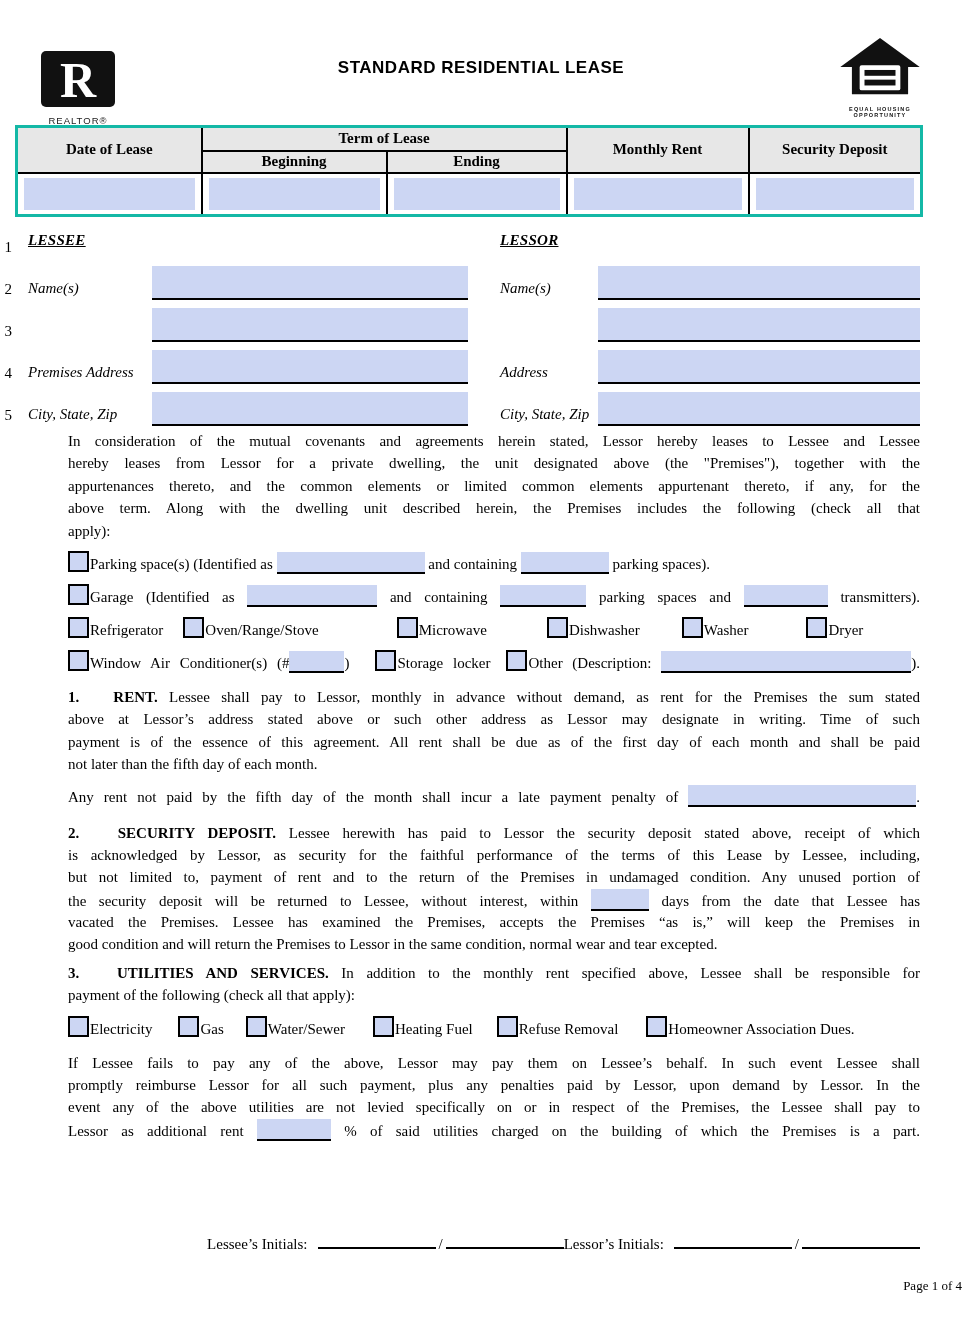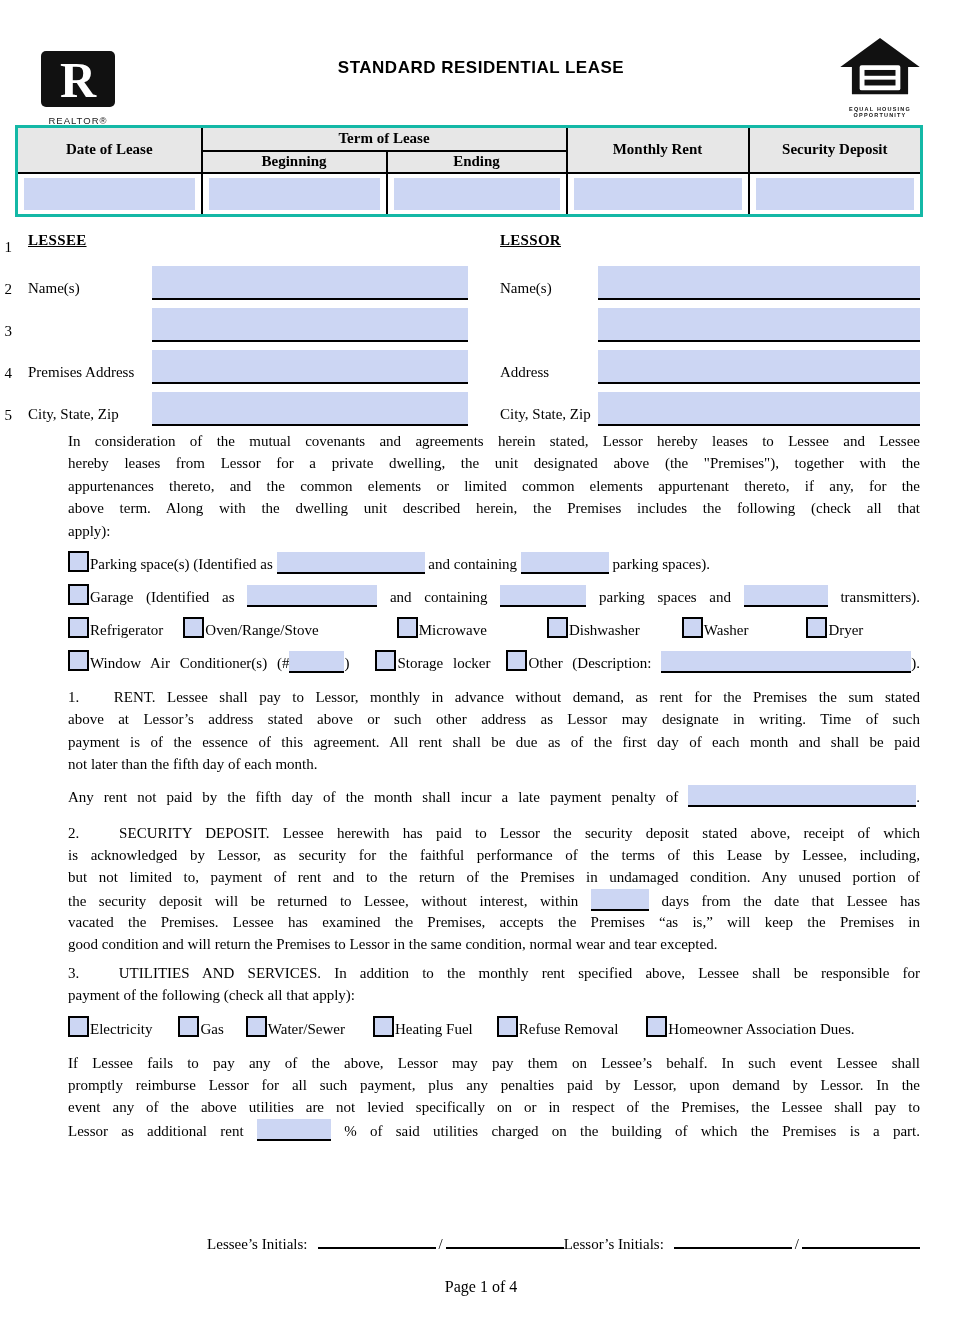--- a/index.html
+++ b/index.html
@@ -24,51 +24,51 @@
   .lease-table .h1{height:24px;} .lease-table .h2{height:22px;}
   .lease-table td{height:40px;background:#fff;vertical-align:middle;}
   .tfield{height:32px;margin:3px 6px;background:var(--blue);}
 
   
   .parties{position:absolute;left:28px;top:232px;width:892px;}
   .prow{position:relative;display:flex;align-items:flex-end;margin-top:8px;}
   .prow.headrow{margin-top:0;align-items:baseline;height:26px;}
   .lnum{position:absolute;left:-44px;bottom:2px;width:28px;text-align:right;font-size:15px;color:#000;}
   .pheading{font-weight:bold;text-decoration:underline;letter-spacing:.3px;}
-  .pcol{display:flex;align-items:flex-end;}
+  .pcol{display:flex;align-items:flex-end;font-style:italic;}
   .pcol-l{width:440px;} .pcol-r{width:420px;margin-left:32px;}
   .plabel{width:124px;flex:none;padding-bottom:3px;}
   .plabel-r{width:98px;}
   .pfield{flex:1;height:32px;background:var(--blue);border-bottom:2px solid #000;}
 
   
   .doc-body{position:absolute;left:28px;top:430px;width:892px;}
   .block{margin:0;}
   .block-paragraph .bline{height:22.4px;line-height:22.4px;}
   .block-checklist .bline{height:33px;line-height:33px;}
   .block-fieldline .bline{height:30px;line-height:30px;}
   .bline{position:relative;overflow:hidden;white-space:normal;margin-left:40px;}
   .bline.just{text-align:justify;text-align-last:justify;}
   .block + .block{margin-top:6px;}
   .block-checklist{margin-top:6px;}
   .block-fieldline{margin-top:10px;margin-bottom:10px;}
   .t{}
-  .b{font-weight:normal;}
+  .b{font-weight:bold;}
   .cb{display:inline-block;width:17px;height:17px;border:2px solid #000;background:var(--blue);
       vertical-align:-3px;margin-right:1px;}
   .ifield{display:inline-block;height:20px;background:var(--blue);border-bottom:2px solid #000;vertical-align:-5px;}
   .gap{display:inline-block;height:1px;}
 
   
   .initials{position:absolute;left:28px;top:1232px;width:892px;display:flex;justify-content:flex-end;}
   .init-group{display:flex;align-items:baseline;}
   .init-label{margin-right:10px;}
   .iline{display:inline-block;width:118px;height:15px;border-bottom:2px solid #000;}
   .slash{margin:0 3px;}
-  .page-num{position:absolute;left:0;right:0;top:1278px;text-align:center;font-size:16px;}
+  .page-num{position:absolute;left:0;right:0;top:1278px;text-align:right;font-size:13px;}
 </style>
 </head>
 <body>
 
 <div class="page">
 
   <div class="realtor">
     <svg width="76" height="60" viewBox="0 0 76 60">
       <rect x="1" y="1" width="74" height="56" rx="5" fill="#111"></rect>
       <text x="38" y="47" font-size="50" font-weight="bold" fill="#fff" text-anchor="middle" font-family="Liberation Serif, serif">R</text>

